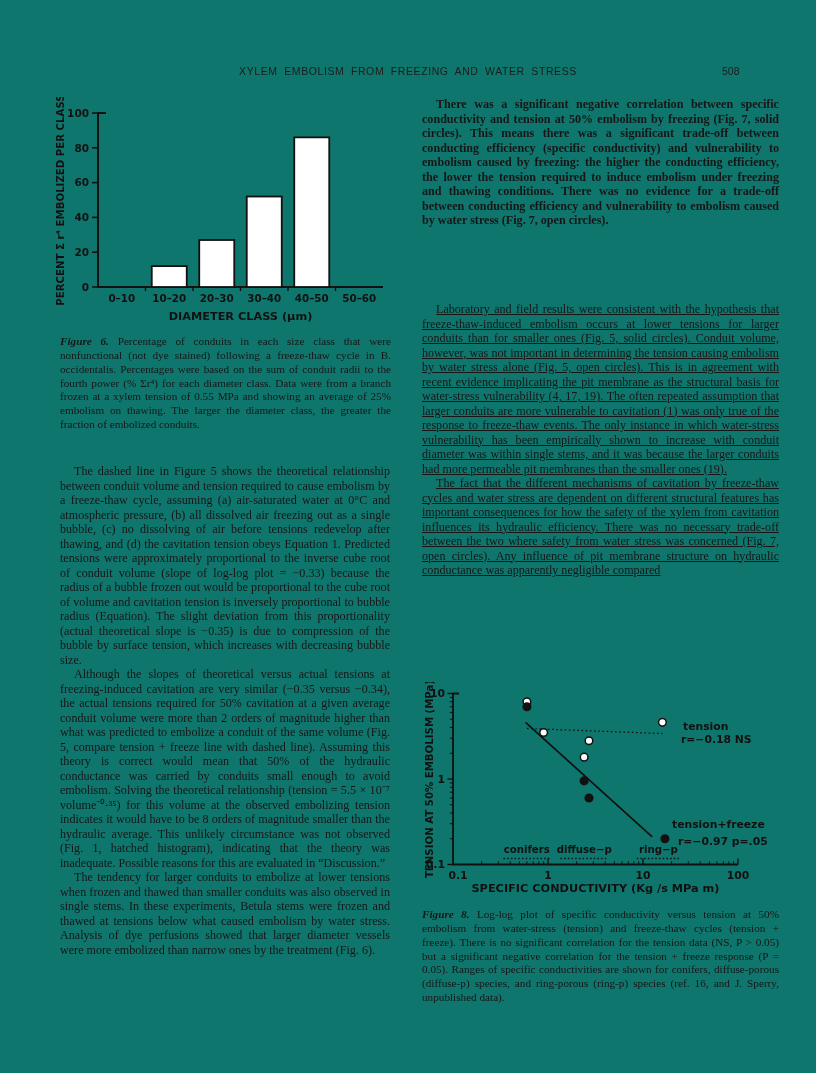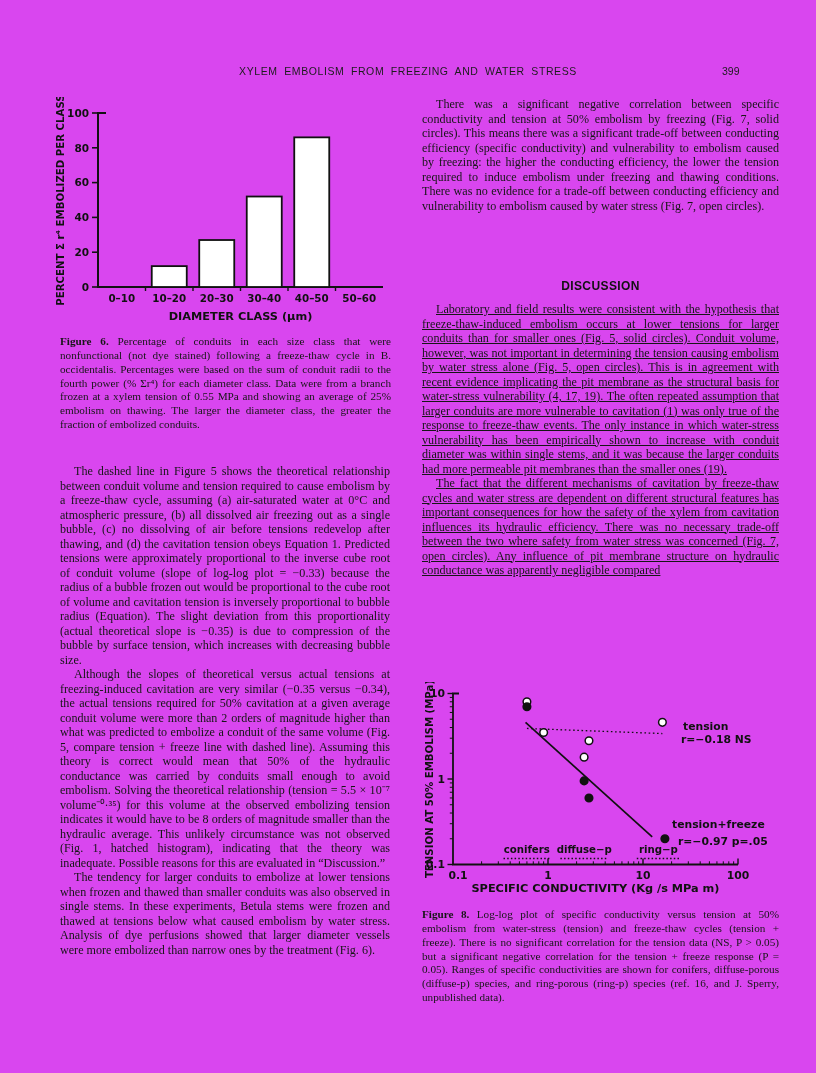--- a/index.html
+++ b/index.html
@@ -1,54 +1,54 @@
 <!DOCTYPE html>
 <html><head>
 <meta charset="utf-8">
 <style>
   html,body{margin:0;padding:0;background:#e8e8e8;}
   .page{
-    position:relative;width:816px;height:1073px;background:#d946ef;
+    position:relative;width:816px;height:1073px;background:#0f766e;
     font-family:"Liberation Serif",serif;color:#161616;overflow:hidden;
     margin:0 auto;
   }
   .running-head{
     position:absolute;top:65px;left:0;right:0;text-align:center;
     font-family:"Liberation Sans",sans-serif;font-size:10.5px;
     letter-spacing:.6px;word-spacing:3px;color:#1c1c1c;
   }
   .page-number{
     position:absolute;top:65px;left:722px;
     font-family:"Liberation Sans",sans-serif;font-size:10.5px;color:#1c1c1c;
   }
   .body-text{position:absolute;text-align:justify;font-size:12.1px;line-height:14.5px;}
   .body-text p{margin:0;text-indent:14px;}
   .caption{position:absolute;text-align:justify;font-size:11.2px;line-height:13.85px;}
-  .caption .fig-label{font-weight:bold;}
+  .caption .fig-label{font-weight:bold;font-style:italic;}
   .section-heading{
     position:absolute;left:422px;top:279px;width:357px;text-align:center;
     font-family:"Liberation Sans",sans-serif;font-weight:bold;font-size:12px;
     letter-spacing:.4px;color:#111;
   }
   #left-body{left:60px;top:464px;width:330px;}
-  #right-top{left:422px;top:97px;width:357px;}
+  #right-top{left:422px;top:97px;width:357px;font-weight:bold;}
   #right-disc{left:422px;top:302px;width:357px;text-decoration:underline;}
   #fig6-caption{left:60px;top:335px;width:331px;}
   #fig7-caption{left:422px;top:908px;width:357px;}
   #fig6-plot{position:absolute;left:55px;top:97px;width:336px;height:234px;}
   #fig7-plot{position:absolute;left:424px;top:682px;width:370px;height:224px;}
   svg text{fill:#111;}
 </style>
 </head>
 <body>
 
 <div class="page">
 
   <div class="running-head">XYLEM EMBOLISM FROM FREEZING AND WATER STRESS</div>
-  <div class="page-number">399</div>
+  <div class="page-number">508</div>
 
   <div id="fig6-plot"><svg width="336" height="234" viewBox="0 0 336 234">
         <path d="M 51 16 L 43 16 L 43 190 L 328 190" fill="none" stroke="#111" stroke-width="2"></path>
         <line x1="37" y1="190" x2="43" y2="190" stroke="#111" stroke-width="1.6"></line>
         <text x="34" y="193.8" text-anchor="end" font-family="&quot;DejaVu Sans&quot;, sans-serif" font-size="10.5" font-weight="bold">0</text>
         <line x1="37" y1="155.2" x2="43" y2="155.2" stroke="#111" stroke-width="1.6"></line>
         <text x="34" y="159" text-anchor="end" font-family="&quot;DejaVu Sans&quot;, sans-serif" font-size="10.5" font-weight="bold">20</text>
         <line x1="37" y1="120.4" x2="43" y2="120.4" stroke="#111" stroke-width="1.6"></line>
         <text x="34" y="124.2" text-anchor="end" font-family="&quot;DejaVu Sans&quot;, sans-serif" font-size="10.5" font-weight="bold">40</text>
         <line x1="37" y1="85.6" x2="43" y2="85.6" stroke="#111" stroke-width="1.6"></line>
@@ -84,21 +84,20 @@
   <div id="left-body" class="body-text">
     <p>The dashed line in Figure 5 shows the theoretical relationship between conduit volume and tension required to cause embolism by a freeze-thaw cycle, assuming (a) air-saturated water at 0°C and atmospheric pressure, (b) all dissolved air freezing out as a single bubble, (c) no dissolving of air before tensions redevelop after thawing, and (d) the cavitation tension obeys Equation 1. Predicted tensions were approximately proportional to the inverse cube root of conduit volume (slope of log-log plot = −0.33) because the radius of a bubble frozen out would be proportional to the cube root of volume and cavitation tension is inversely proportional to bubble radius (Equation). The slight deviation from this proportionality (actual theoretical slope is −0.35) is due to compression of the bubble by surface tension, which increases with decreasing bubble size.</p>
     <p>Although the slopes of theoretical versus actual tensions at freezing-induced cavitation are very similar (−0.35 versus −0.34), the actual tensions required for 50% cavitation at a given average conduit volume were more than 2 orders of magnitude higher than what was predicted to embolize a conduit of the same volume (Fig. 5, compare tension + freeze line with dashed line). Assuming this theory is correct would mean that 50% of the hydraulic conductance was carried by conduits small enough to avoid embolism. Solving the theoretical relationship (tension = 5.5 × 10⁻⁷ volume⁻⁰·³⁵) for this volume at the observed embolizing tension indicates it would have to be 8 orders of magnitude smaller than the hydraulic average. This unlikely circumstance was not observed (Fig. 1, hatched histogram), indicating that the theory was inadequate. Possible reasons for this are evaluated in “Discussion.”</p>
     <p>The tendency for larger conduits to embolize at lower tensions when frozen and thawed than smaller conduits was also observed in single stems. In these experiments, Betula stems were frozen and thawed at tensions below what caused embolism by water stress. Analysis of dye perfusions showed that larger diameter vessels were more embolized than narrow ones by the treatment (Fig. 6).</p>
   </div>
 
   <div id="right-top" class="body-text">
     <p>There was a significant negative correlation between specific conductivity and tension at 50% embolism by freezing (Fig. 7, solid circles). This means there was a significant trade-off between conducting efficiency (specific conductivity) and vulnerability to embolism caused by freezing: the higher the conducting efficiency, the lower the tension required to induce embolism under freezing and thawing conditions. There was no evidence for a trade-off between conducting efficiency and vulnerability to embolism caused by water stress (Fig. 7, open circles).</p>
   </div>
 
-  <div class="section-heading">DISCUSSION</div>
 
   <div id="right-disc" class="body-text">
     <p>Laboratory and field results were consistent with the hypothesis that freeze-thaw-induced embolism occurs at lower tensions for larger conduits than for smaller ones (Fig. 5, solid circles). Conduit volume, however, was not important in determining the tension causing embolism by water stress alone (Fig. 5, open circles). This is in agreement with recent evidence implicating the pit membrane as the structural basis for water-stress vulnerability (4, 17, 19). The often repeated assumption that larger conduits are more vulnerable to cavitation (1) was only true of the response to freeze-thaw events. The only instance in which water-stress vulnerability has been empirically shown to increase with conduit diameter was within single stems, and it was because the larger conduits had more permeable pit membranes than the smaller ones (19).</p>
     <p>The fact that the different mechanisms of cavitation by freeze-thaw cycles and water stress are dependent on different structural features has important consequences for how the safety of the xylem from cavitation influences its hydraulic efficiency. There was no necessary trade-off between the two where safety from water stress was concerned (Fig. 7, open circles). Any influence of pit membrane structure on hydraulic conductance was apparently negligible compared</p>
   </div>
 
   <div id="fig7-plot"><svg width="370" height="224" viewBox="0 0 370 224">
         <path d="M 35 11.5 L 29 11.5 L 29 182.5 L 314 182.5" fill="none" stroke="#111" stroke-width="1.8"></path>
         <line x1="23.5" y1="182.5" x2="29" y2="182.5" stroke="#111" stroke-width="1.4"></line>
         <text x="21" y="186.3" text-anchor="end" font-family="&quot;DejaVu Sans&quot;, sans-serif" font-size="10.8" font-weight="bold">0.1</text>

